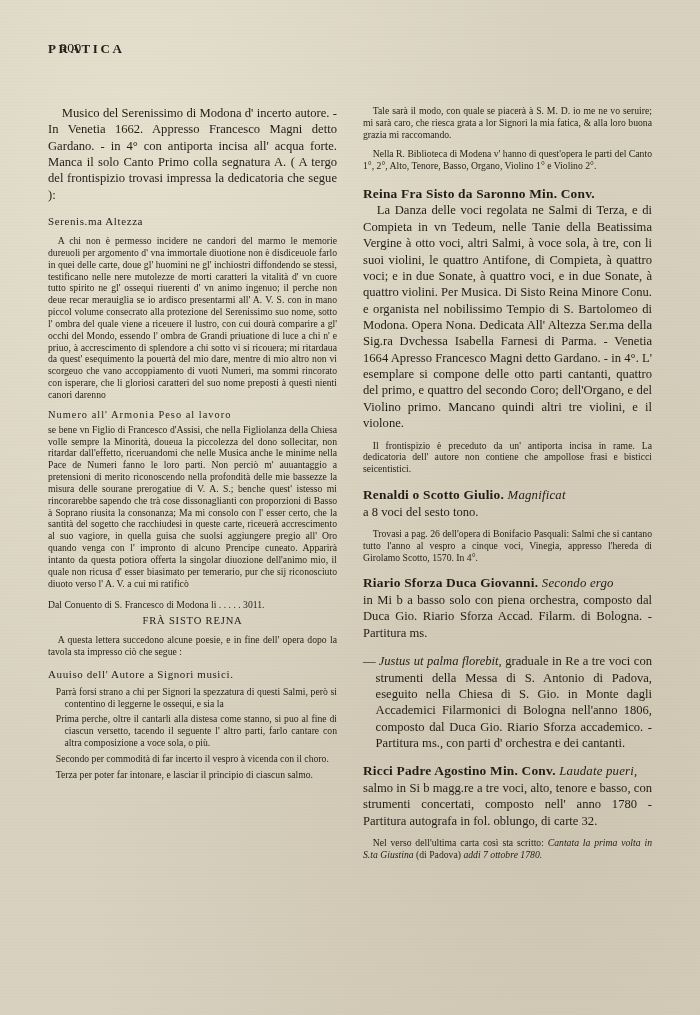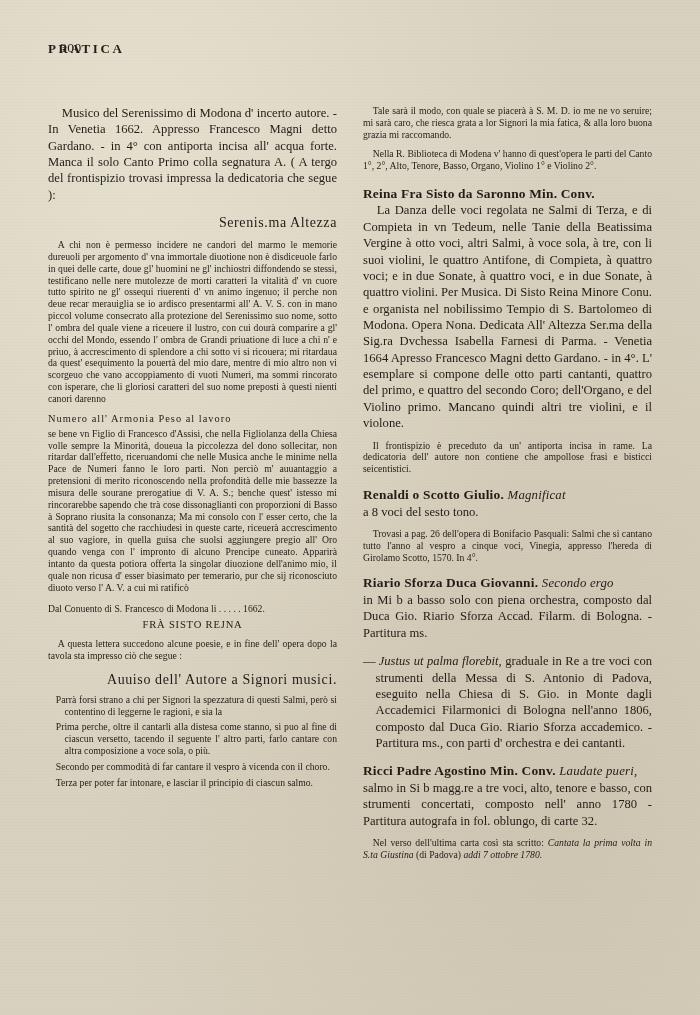--- a/index.html
+++ b/index.html
@@ -114,23 +114,23 @@
   .entry-body.noind { text-indent: 0; }
   .note {
     font-size: 9.7px;
     line-height: 1.22;
     text-align: justify;
     text-indent: 1em;
   }
   .dash-lead { text-indent: 0; padding-left: 1.0em; }
   .dash-lead .em-dash { margin-left: -1.0em; padding-right: 0.25em; }
   .sec-title {
-    font-size: 14px;
-    text-indent: 0;
-    text-align: right;
+    font-size: 11px;
+    text-indent: 0;
+    text-align: left;
     letter-spacing: 0.6px;
   }
   .sub-caps {
     font-size: 10.6px;
     text-indent: 0;
     text-align: center;
     letter-spacing: 0.8px;
   }
   .spaced-caps {
     font-size: 10.4px;
@@ -165,31 +165,31 @@
         <p class="t-main">Musico del Serenissimo di Modona d' incerto autore. - In Venetia 1662. Appresso Francesco Magni detto Gardano. - in 4° con antiporta incisa all' acqua forte. Manca il solo Canto Primo colla segnatura A. ( A tergo del frontispizio trovasi impressa la dedicatoria che segue ):</p>
 
         <p class="sec-title sp-t12">Serenis.ma Altezza</p>
 
         <p class="t-small sp-t8">A chi non è permesso incidere ne candori del marmo le memorie dureuoli per argomento d' vna immortale diuotione non è disdiceuole farlo in quei delle carte, doue gl' huomini ne gl' inchiostri diffondendo se stessi, testificano nelle nere mutolezze de morti caratteri la vitalità d' vn cuore tutto spirito ne gl' ossequi riuerenti d' vn animo ingenuo; il perche non deue recar merauiglia se io ardisco presentarmi all' A. V. S. con in mano piccol volume consecrato alla protezione del Serenissimo suo nome, sotto l' ombra del quale viene a riceuere il lustro, con cui dourà comparire a gl' occhi del Mondo, essendo l' ombra de Grandi priuatione di luce a chi n' e priuo, à accrescimento di splendore a chi sotto vi si ricouera; mi ritardaua da quest' esequimento la pouertà del mio dare, mentre di mio altro non vi scorgeuo che vano accoppiamento di vuoti Numeri, ma sommi rincorato con isperare, che li gloriosi caratteri del suo nome preposti à questi nienti canori darenno</p>
 
         <p class="spaced-caps sp-t8">Numero all' Armonia Peso al lavoro</p>
 
         <p class="t-small sp-t4 noind">se bene vn Figlio di Francesco d'Assisi, che nella Figliolanza della Chiesa volle sempre la Minorità, doueua la piccolezza del dono sollecitar, non ritardar dall'effetto, riceruandomi che nelle Musica anche le minime nella Pace de Numeri fanno le loro parti. Non perciò m' auuantaggio a pretensioni di merito riconoscendo nella profondità delle mie bassezze la misura delle sourane prerogatiue di V. A. S.; benche quest' istesso mi rincorarebbe sapendo che trà cose dissonaglianti con proporzioni di Basso à Soprano riusita la consonanza; Ma mi consolo con l' esser certo, che la santità del sogetto che racchiudesi in queste carte, riceuerà accrescimento al suo vagiore, in quella guisa che suolsi aggiungere pregio all' Oro quando venga con l' impronto di alcuno Prencipe cuneato. Apparirà intanto da questa potiora offerta la singolar diuozione dell'animo mio, il quale non ricusa d' esser biasimato per temerario, pur che sij riconosciuto diuoto verso l' A. V. a cui mi ratificò</p>
 
-        <p class="t-small sp-t10 noind">Dal Conuento di S. Francesco di Modona li . . . . . 1662.</p>
+        <p class="t-small sp-t10 noind">Dal Conuento di S. Francesco di Modona li . . . . . 3011.</p>
 
         <p class="sub-caps sp-t4">FRÀ SISTO REJNA</p>
 
         <p class="t-small sp-t8">A questa lettera succedono alcune poesie, e in fine dell' opera dopo la tavola sta impresso ciò che segue :</p>
 
         <p class="sec-title sp-t10">Auuiso dell' Autore a Signori musici.</p>
 
-        <p class="t-small hang sp-t6">Parrà forsi strano a chi per Signori la spezzatura di questi Salmi, però si contentino di leggerne le ragioni, e sia la</p>
+        <p class="t-small hang sp-t6">Parrà forsi strano a chi per Signori la spezzatura di questi Salmi, però si contentino di leggerne le ossequi, e sia la</p>
         <p class="t-small hang sp-t4">Prima perche, oltre il cantarli alla distesa come stanno, si puo al fine di ciascun versetto, tacendo il seguente l' altro parti, farlo cantare con altra composizione a voce sola, o più.</p>
-        <p class="t-small hang sp-t4">Secondo per commodità di far cantare il vespro à vicenda con il choro.</p>
+        <p class="t-small hang sp-t4">Secondo per commodità di far incerto il vespro à vicenda con il choro.</p>
         <p class="t-small hang sp-t4">Terza per poter far intonare, e lasciar il principio di ciascun salmo.</p>
 
       </div>
 
       <div class="col">
 
         <p class="t-small">Tale sarà il modo, con quale se piacerà à S. M. D. io me ne vo seruire; mi sarà caro, che riesca grata a lor Signori la mia fatica, &amp; alla loro buona grazia mi raccomando.</p>
 
         <p class="t-small sp-t8">Nella R. Biblioteca di Modena v' hanno di quest'opera le parti del Canto 1°, 2°, Alto, Tenore, Basso, Organo, Violino 1° e Violino 2°.</p>
 

